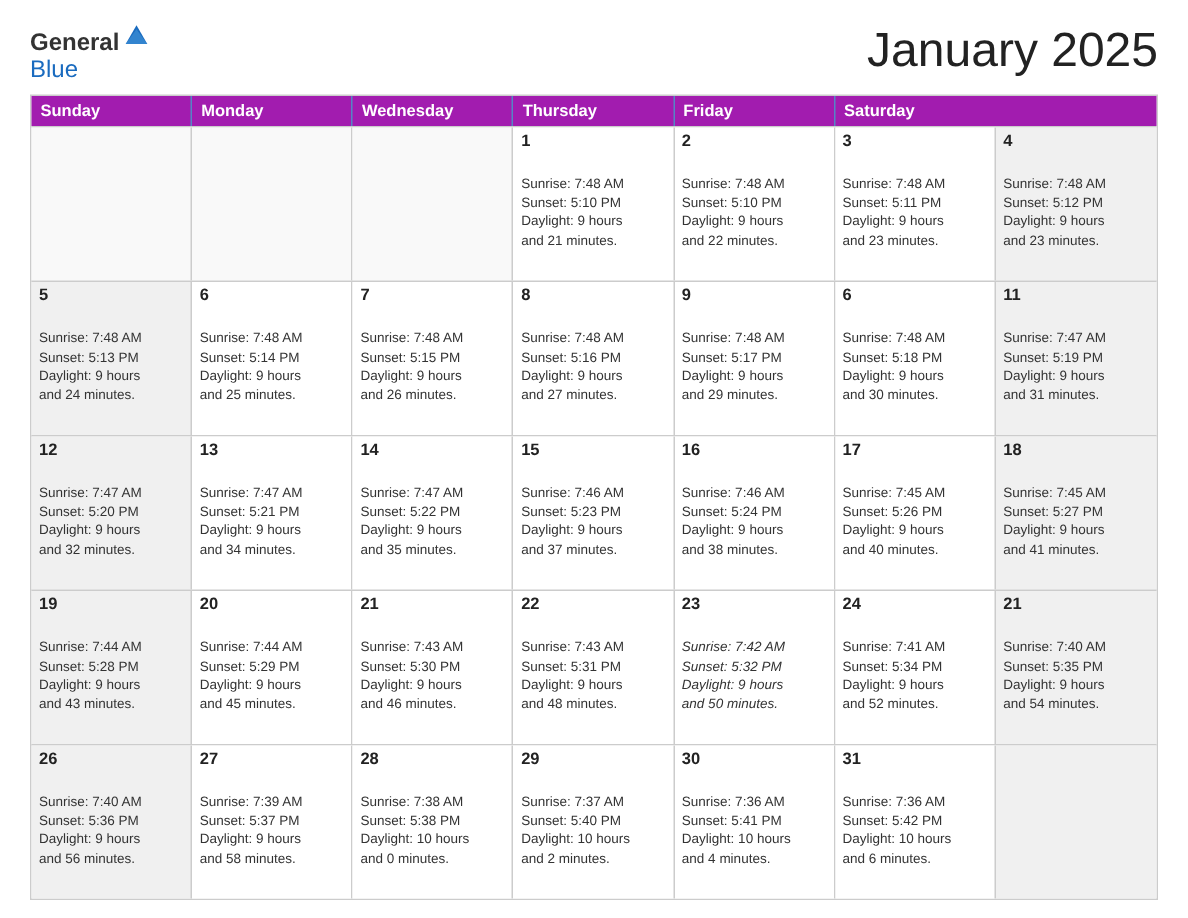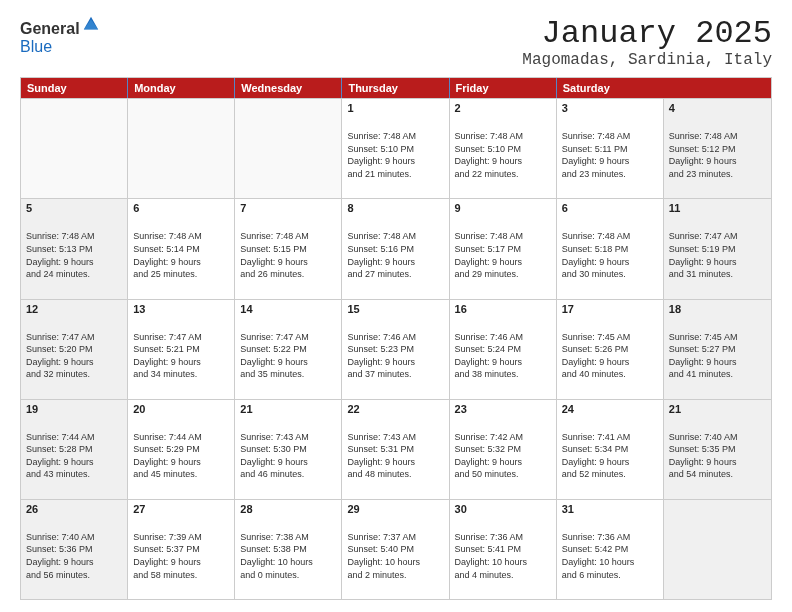--- a/index.html
+++ b/index.html
@@ -44,42 +44,41 @@
       color: #1a6bbf;
     }
     .logo-icon {
       width: 18px;
       height: 18px;
       margin-left: 2px;
       margin-top: -10px;
     }
     .title-block {
       text-align: right;
-      font-family: Liberation Mono, monospace;
     }
     .month-title {
       font-size: 32px;
       font-weight: normal;
       color: #222;
       line-height: 1.1;
     }
     .subtitle {
       font-size: 16px;
       color: #444;
     }
     .calendar {
       flex: 1;
       display: flex;
       flex-direction: column;
       border: 1px solid #ccc;
     }
     .cal-header {
       display: grid;
       grid-template-columns: repeat(7, 1fr);
-      background: #b91c1c;
+      background: #a21caf;
     }
     .cal-header-cell {
       color: #fff;
       font-size: 11px;
       font-weight: bold;
       padding: 4px 6px;
       text-align: left;
       border-right: 1px solid #5585c5;
     }
     .cal-header-cell:last-child { border-right: none; }
@@ -131,21 +130,20 @@
           <svg class="logo-icon" viewBox="0 0 20 20">
             <polygon points="2,16 10,2 18,16" fill="#1a6bbf"></polygon>
             <polygon points="2,16 10,5 18,16" fill="#4a9de0" opacity="0.5"></polygon>
           </svg>
         </span>
         <span class="logo-blue">Blue</span>
       </div>
     </div>
     <div class="title-block">
       <div class="month-title">January 2025</div>
-      <div class="subtitle">Magomadas, Sardinia, Italy</div>
     </div>
   </div>
 
   <div class="calendar">
     <div class="cal-header">
     <div class="cal-header-cell">Sunday</div>
         <div class="cal-header-cell">Monday</div>
         <div class="cal-header-cell">Wednesday</div>
         <div class="cal-header-cell">Thursday</div>
         <div class="cal-header-cell">Friday</div>
@@ -311,21 +309,21 @@
           </div>
           <div class="cal-cell">
             <span class="day-num">22</span>
             <div class="day-info" style="white-space: pre-line;">Sunrise: 7:43 AM
 Sunset: 5:31 PM
 Daylight: 9 hours
 and 48 minutes.</div>
           </div>
           <div class="cal-cell">
             <span class="day-num">23</span>
-            <div class="day-info" style="white-space: pre-line;">Sunrise: 7:42 AM
+            <div class="day-info" style="white-space: pre-line; font-style: italic;">Sunrise: 7:42 AM
 Sunset: 5:32 PM
 Daylight: 9 hours
 and 50 minutes.</div>
           </div>
           <div class="cal-cell">
             <span class="day-num">24</span>
             <div class="day-info" style="white-space: pre-line;">Sunrise: 7:41 AM
 Sunset: 5:34 PM
 Daylight: 9 hours
 and 52 minutes.</div>

